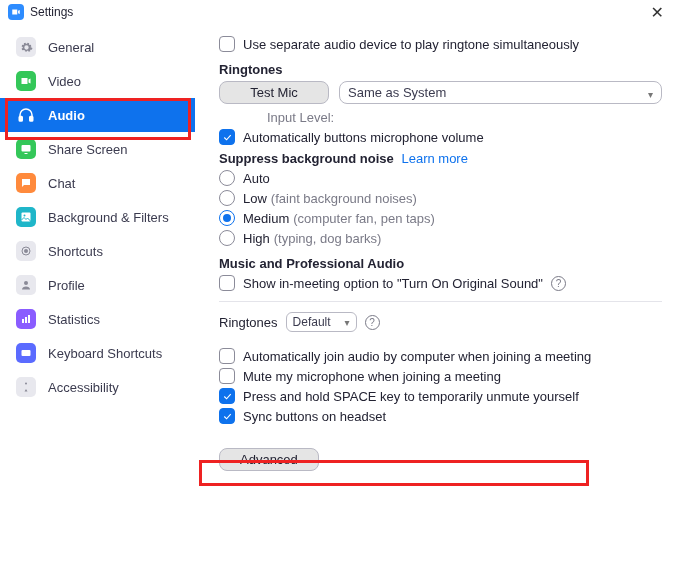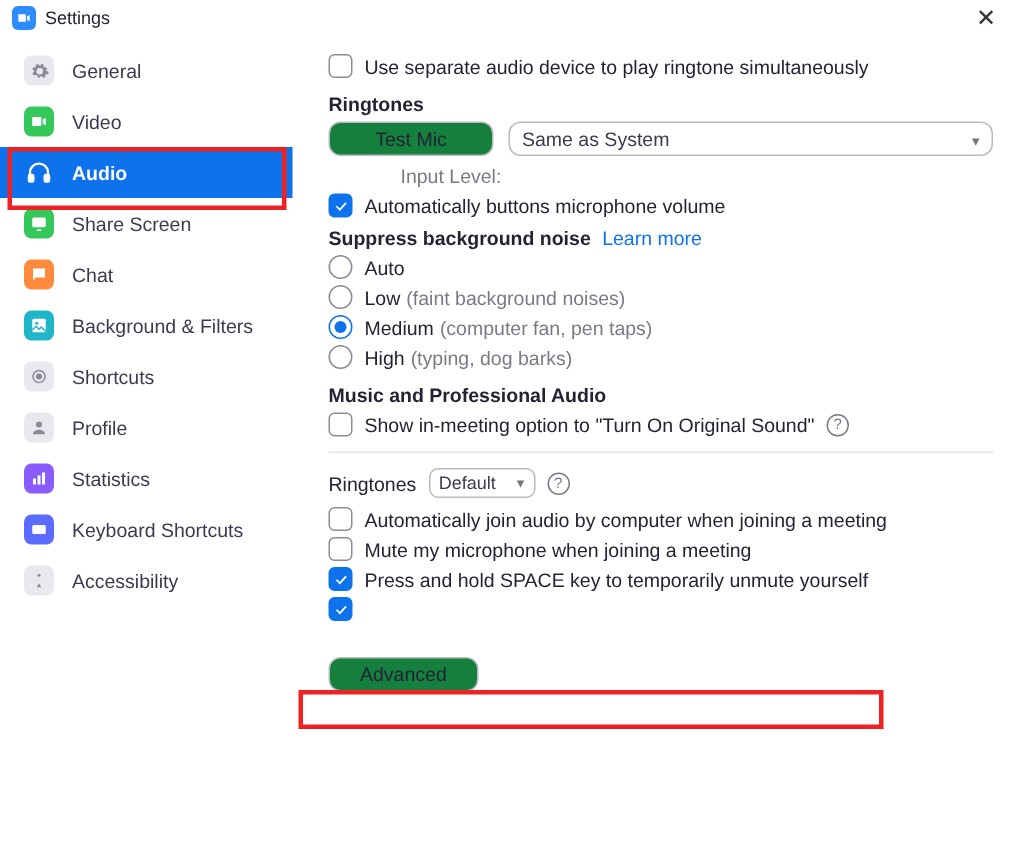--- a/index.html
+++ b/index.html
@@ -16,21 +16,21 @@
   .sidebar-item .icon { width: 20px; height: 20px; border-radius: 5px; margin-right: 12px; display: flex; align-items: center; justify-content: center; }
   .sidebar-item .label { font-size: 13px; }
   .sidebar-item.active { background: #0e72ed; color: #fff; font-weight: 600; }
   .highlight-sidebar { position: absolute; border: 3px solid #e22; pointer-events: none; left: 5px; top: 74px; width: 186px; height: 42px; }
   .content { flex: 1; padding: 8px 18px 10px 24px; overflow: hidden; position: relative; }
   .row { display: flex; align-items: center; margin: 4px 0; }
   .checkbox { width: 16px; height: 16px; border: 1.5px solid #8b8b99; border-radius: 4px; margin-right: 8px; display: inline-flex; align-items: center; justify-content: center; flex: none; cursor: pointer; background:#fff; }
   .checkbox.checked { background: #0e72ed; border-color: #0e72ed; }
   .checkbox.checked svg { width: 11px; height: 11px; fill: none; stroke: #fff; stroke-width: 2.5; }
   .section-title { font-weight: 600; margin-top: 10px; margin-bottom: 4px; }
-  .btn { border: 1px solid #b9b9c4; background: #15803d; border-radius: 8px; padding: 3px 20px; font-size: 13px; cursor: pointer; color:#232333; }
+  .btn { border: 1px solid #b9b9c4; background: #e5e5e5; border-radius: 8px; padding: 3px 20px; font-size: 13px; cursor: pointer; color:#232333; }
   .select { border: 1px solid #b9b9c4; border-radius: 8px; background: #fff; padding: 3px 8px; font-size: 13px; color: #3b3b4f; display: flex; align-items: flex-end; justify-content: space-between; cursor: pointer; }
   .select .chev { color:#777; font-size:10px; margin-left:8px; }
   .muted { color: #7a7a87; margin-left: 48px; }
   .link { color: #0e72ed; cursor: pointer; }
   .radio { width: 16px; height: 16px; border: 1.5px solid #8b8b99; border-radius: 50%; margin-right: 8px; display:inline-flex; align-items:center; justify-content:center; flex:none; cursor:pointer; background:#fff; }
   .radio.selected { border-color:#0e72ed; }
   .radio.selected::after { content:""; width:8px; height:8px; background:#0e72ed; border-radius:50%; }
   .slider-track { flex:1; height:4px; background:#0e72ed; border-radius:2px; position:relative; margin:0 6px; }
   .slider-thumb { position:absolute; right:-2px; top:-5px; width:14px; height:14px; background:#0e72ed; border-radius:50%; }
   .help { width:15px; height:15px; border:1.2px solid #7a7a87; border-radius:50%; display:inline-flex; align-items:center; justify-content:center; font-size:10px; color:#7a7a87; margin-left:8px; cursor:pointer; }
@@ -219,21 +219,21 @@
 
     <div class="row">
       <span style="margin-right:8px">Ringtones</span>
       <div class="small-select">
         <span>Default</span>
         <span class="chev">▾</span>
       </div>
       <span class="help">?</span>
     </div>
 
-    <div class="row" style="margin-top:6px">
+    <div class="row" style="margin-top:16px">
       <span class="checkbox"></span>
       <span>Automatically join audio by computer when joining a meeting</span>
     </div>
     <div class="row">
       <span class="checkbox"></span>
       <span>Mute my microphone when joining a meeting</span>
     </div>
     <div class="row">
       <span class="checkbox checked">
           <svg viewBox="0 0 24 24">
@@ -241,20 +241,21 @@
           </svg>
         </span>
       <span>Press and hold SPACE key to temporarily unmute yourself</span>
     </div>
     <div class="row">
       <span class="checkbox checked">
           <svg viewBox="0 0 24 24">
             <polyline points="5 12 10 17 19 7"></polyline>
           </svg>
         </span>
+      <span>Sync buttons on headset</span>
     </div>
 
     <div style="margin-top:24px">
       <button class="btn">Advanced</button>
     </div>
 
     <div class="highlight-content" style="left:4px; top:436px; width:390px; height:26px"></div>
   </div>
 </div>
 

